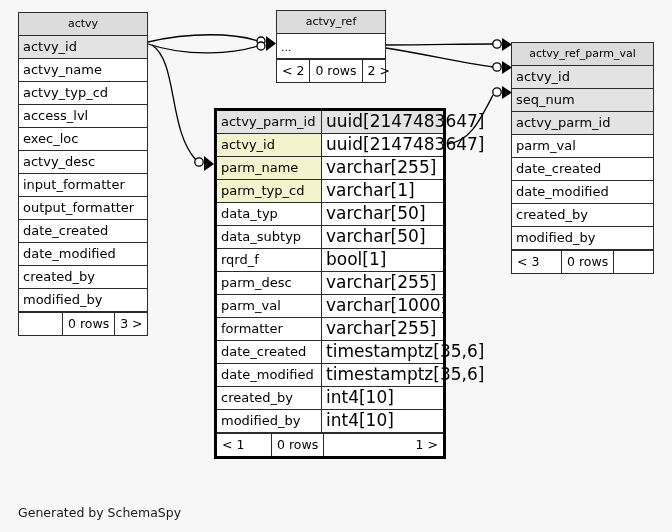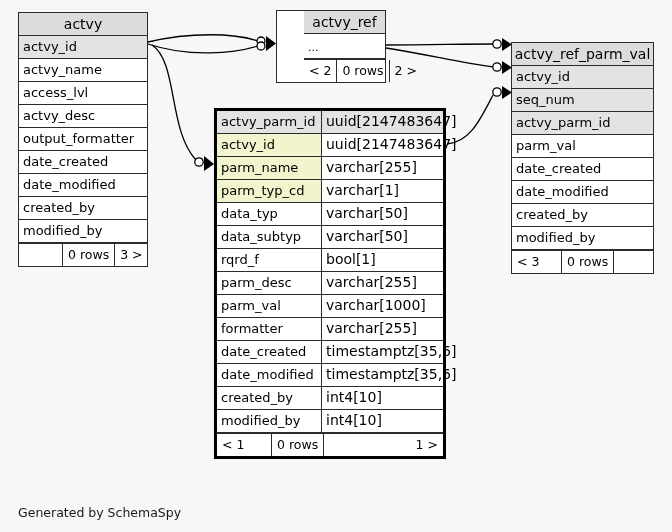--- a/index.html
+++ b/index.html
@@ -34,21 +34,21 @@
     box-sizing: border-box;
     z-index: 10;
   }
   .table-box.focal {
     border: 3px solid #000000;
   }
   .tbl-title {
     background: #dcdcdc;
     border-bottom: 1px solid #2b2b2b;
     text-align: center;
-    font-size: 14px;
+    font-size: 11px;
     color: #000;
     line-height: 22px;
     height: 23px;
     box-sizing: border-box;
     white-space: nowrap;
     overflow: hidden;
   }
   .tbl-row {
     display: flex;
     border-bottom: 1px solid #2b2b2b;
@@ -64,21 +64,21 @@
     font-size: 13px;
     line-height: 21px;
     padding-left: 4px;
     color: #000;
     white-space: nowrap;
     overflow: hidden;
     box-sizing: border-box;
   }
   .cell-type {
     flex: 0 0 auto;
-    font-size: 14px;
+    font-size: 17px;
     line-height: 21px;
     padding-left: 4px;
     padding-right: 4px;
     color: #000;
     white-space: nowrap;
     border-left: 1px solid #2b2b2b;
     box-sizing: border-box;
   }
   .row-pk .cell-name { background: #e3e3e3; }
   .row-pk { background: #e3e3e3; }
@@ -159,24 +159,33 @@
   <div class="table-box" id="tbl-actvy" style="left:18px; top:12px; width:130px;">
     <div class="tbl-title">actvy</div>
 
     <div class="tbl-row row-pk">
       <div class="cell-name">actvy_id</div>
     </div>
     <div class="tbl-row row-plain">
       <div class="cell-name">actvy_name</div>
     </div>
     <div class="tbl-row row-plain">
+      <div class="cell-name">actvy_typ_cd</div>
+    </div>
+    <div class="tbl-row row-plain">
       <div class="cell-name">access_lvl</div>
     </div>
     <div class="tbl-row row-plain">
+      <div class="cell-name">exec_loc</div>
+    </div>
+    <div class="tbl-row row-plain">
       <div class="cell-name">actvy_desc</div>
+    </div>
+    <div class="tbl-row row-plain">
+      <div class="cell-name">input_formatter</div>
     </div>
     <div class="tbl-row row-plain">
       <div class="cell-name">output_formatter</div>
     </div>
     <div class="tbl-row row-plain">
       <div class="cell-name">date_created</div>
     </div>
     <div class="tbl-row row-plain">
       <div class="cell-name">date_modified</div>
     </div>
@@ -187,21 +196,21 @@
       <div class="cell-name">modified_by</div>
     </div>
 
     <div class="tbl-footer">
       <div class="foot-cell" style="flex:0 0 44px;"></div>
       <div class="foot-cell" style="flex:0 0 50px;">0 rows</div>
       <div class="foot-cell" style="flex:1 1 auto;">3 &gt;</div>
     </div>
   </div>
 
-  <div class="table-box" id="tbl-actvy-ref" style="left:276px; top:10px; width:110px;padding-left:27px;">
+  <div class="table-box" id="tbl-actvy-ref" style="left:276px; top:10px; width:110px;">
     <div class="tbl-title">actvy_ref</div>
 
     <div class="tbl-row row-plain" style="height:25px;">
       <div class="cell-name" style="line-height:28px;font-size:11px;">...</div>
     </div>
 
     <div class="tbl-footer">
       <div class="foot-cell" style="flex:0 0 32px;">&lt; 2</div>
       <div class="foot-cell" style="flex:0 0 49px;">0 rows</div>
       <div class="foot-cell" style="flex:1 1 auto;">2 &gt;</div>

